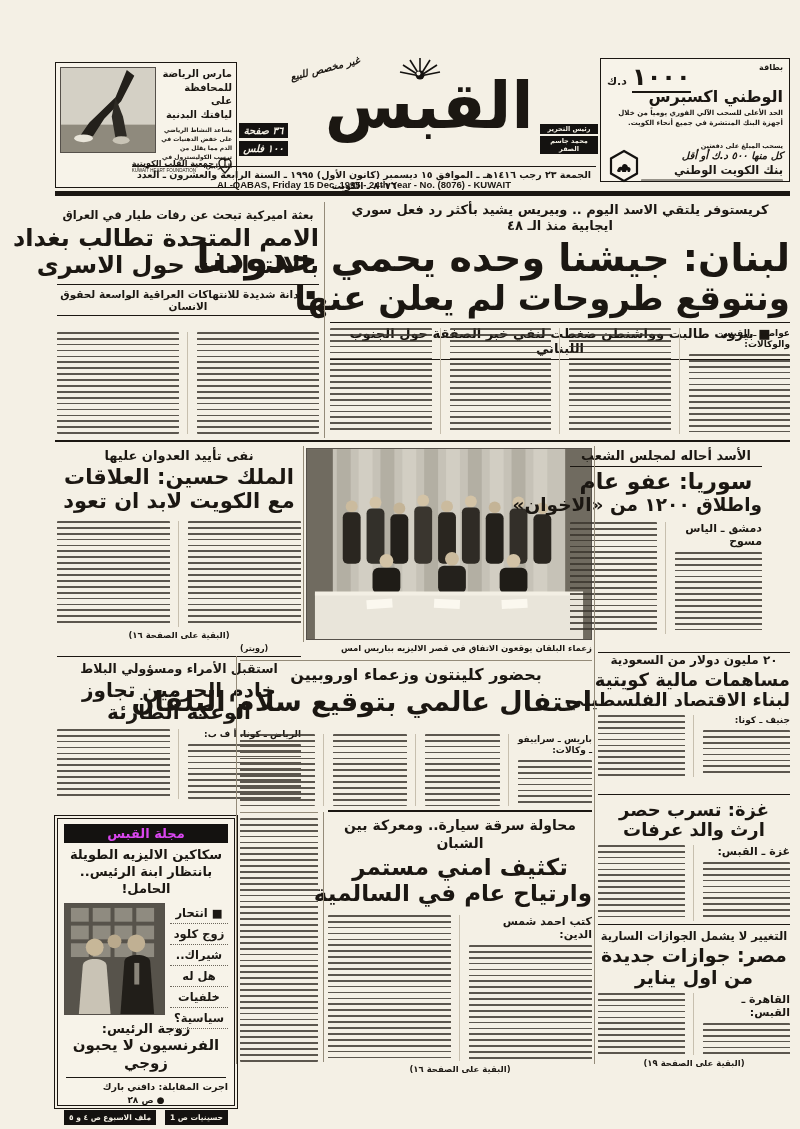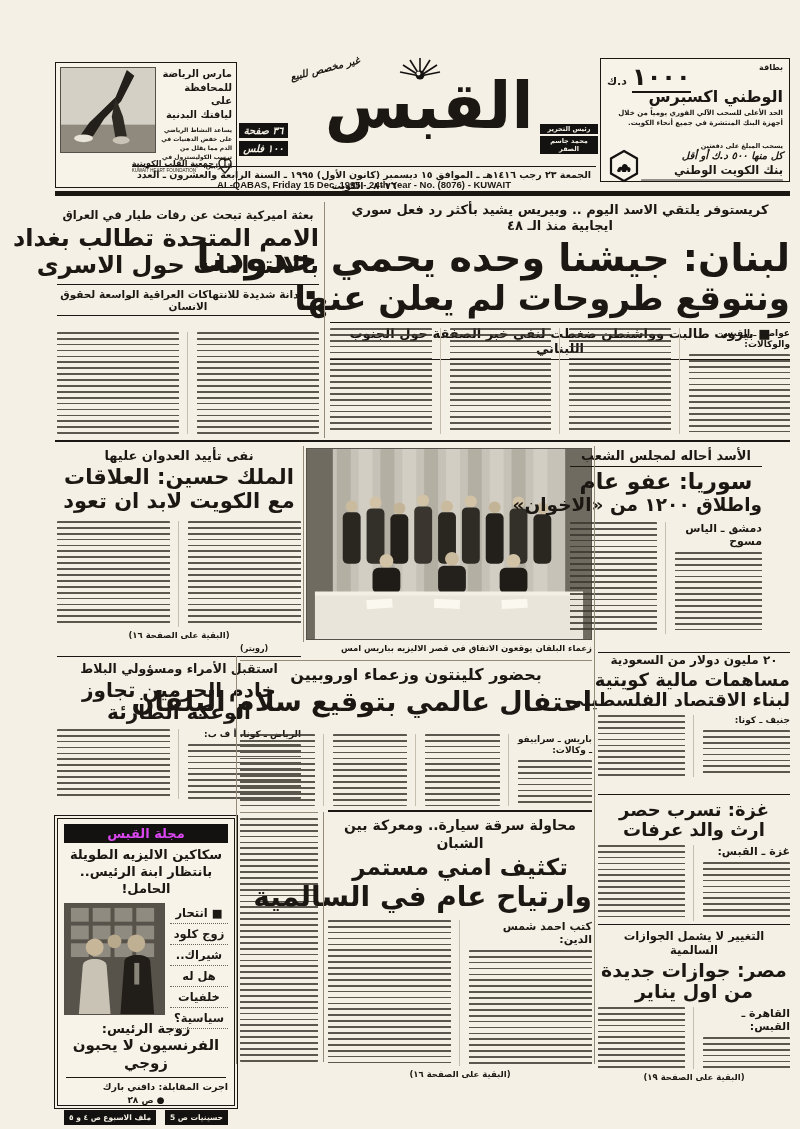--- a/index.html
+++ b/index.html
@@ -341,21 +341,21 @@
     <div class="cols">
         <div class="col">
           <div class="st"></div>
         </div>
       </div>
   </div>
 
   <div class="abs" style="left:328px;top:810px;width:264px;height:256px;border-top:2px solid #1b1712;padding-top:5px;">
     <div class="kicker" style="font-size:14px;">محاولة سرقة سيارة.. ومعركة بين الشبان</div>
     <div class="hl" style="font-size:23px;margin-top:3px;letter-spacing:1.5px;">تكثيف امني مستمر</div>
-    <div class="hl" style="font-size:28px;">وارتياح عام في السالمية</div>
+    <div class="hl" style="font-size:23px;">وارتياح عام في السالمية</div>
     <div style="height:146px;margin-top:8px;">
       <div class="cols ruled">
         <div class="col">
             <div class="byline">كتب احمد شمس الدين:</div>
             <div class="st"></div>
           </div>
         <div class="col">
             <div class="st"></div>
           </div>
       </div>
@@ -390,21 +390,21 @@
             <div class="st"></div>
           </div>
         <div class="col">
             <div class="st"></div>
           </div>
       </div>
     </div>
   </div>
 
   <div class="abs" style="left:598px;top:924px;width:192px;height:142px;border-top:1.5px solid #1b1712;padding-top:4px;">
-    <div class="kicker" style="font-size:11.5px;">التغيير لا يشمل الجوازات السالمية</div>
+    <div class="kicker" style="font-size:11.5px;">التغيير لا يشمل الجوازات السارية</div>
     <div class="hl" style="font-size:19px;margin-top:2px;letter-spacing:1px;">مصر: جوازات جديدة</div>
     <div class="hl" style="font-size:19px;letter-spacing:4px;">من اول يناير</div>
     <div style="height:62px;margin-top:5px;">
       <div class="cols ruled">
         <div class="col">
             <div class="byline">القاهرة ـ القبس:</div>
             <div class="st"></div>
           </div>
         <div class="col">
             <div class="st"></div>
@@ -454,21 +454,21 @@
           <rect x="70" y="60" width="5" height="22" fill="#8a857a"></rect>
         </svg>
       </div>
     </div>
     <div class="b ctr" style="font-size:13px;margin-top:6px;">زوجة الرئيس:</div>
     <div class="b ctr" style="font-size:15px;">الفرنسيون لا يحبون زوجي</div>
     <div style="border-top:1px solid #1b1712;margin:5px 2px 0 2px;"></div>
     <div class="b" style="font-size:9.5px;margin-top:3px;text-align:right;">اجرت المقابلة: دافني بارك</div>
     <div class="b ctr" style="font-size:9px;margin-top:3px;">● ص ٢٨</div>
     <div style="display:flex;justify-content:space-between;margin-top:5px;">
-      <span class="tag">حسينيات ص 5</span>
+      <span class="tag">حسينيات ص 1</span>
       <span class="tag">ملف الاسبوع ص ٤ و ٥</span>
     </div>
   </div>
 
   <div class="vrule" style="left:324px;top:202px;height:236px;"></div>
   <div class="vrule" style="left:594px;top:446px;height:618px;"></div>
   <div class="vrule" style="left:303px;top:446px;height:196px;"></div>
   <div class="vrule" style="left:236px;top:656px;height:408px;"></div>
   <div class="vrule" style="left:323px;top:812px;height:250px;"></div>
 

